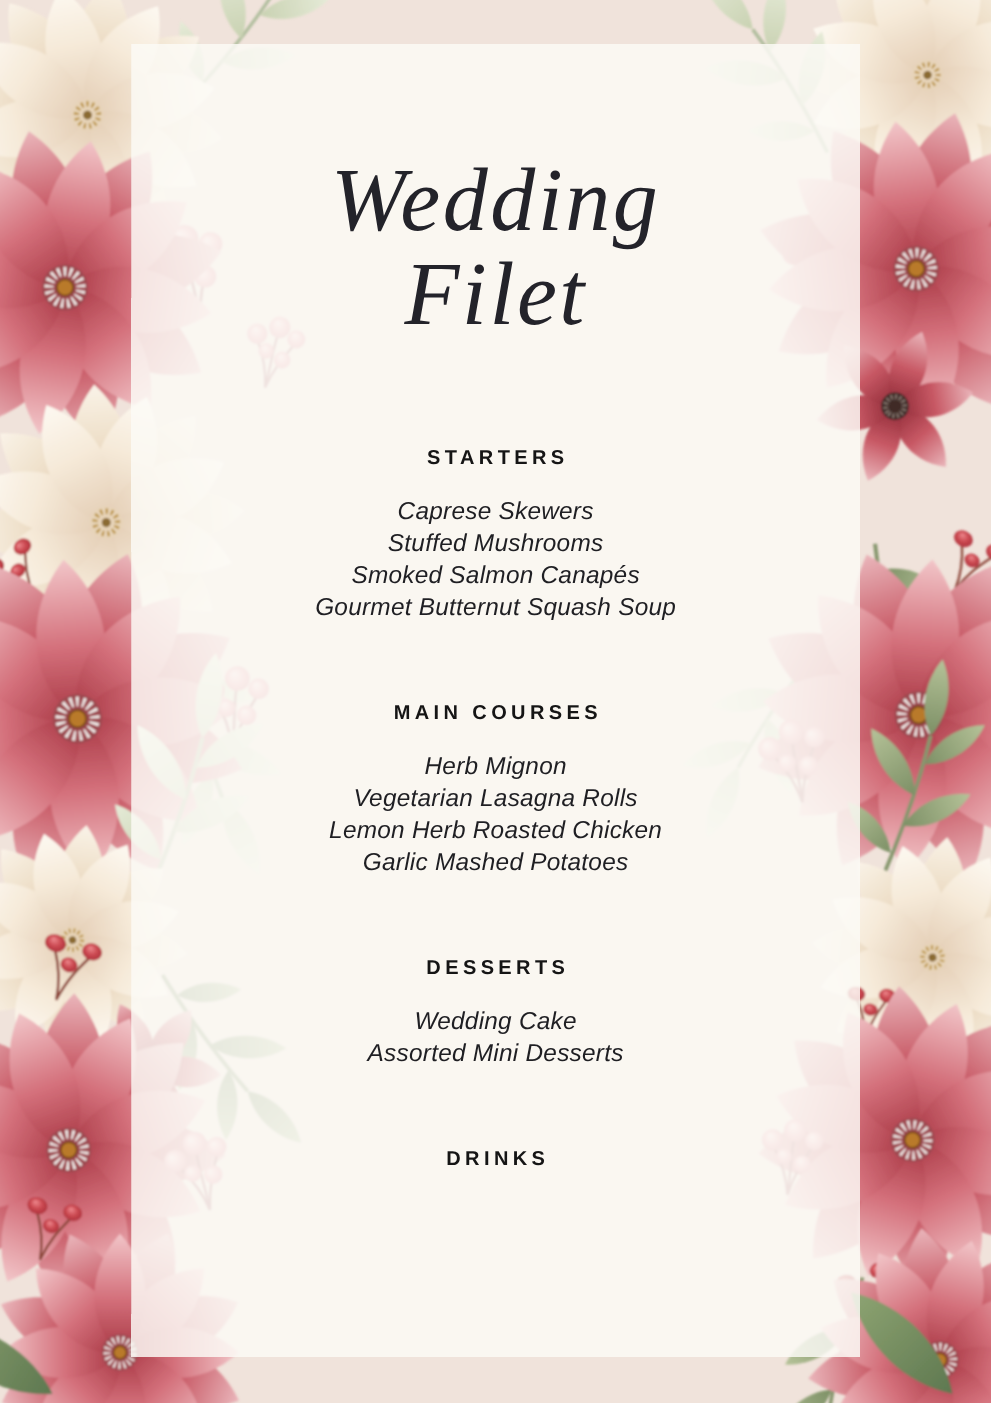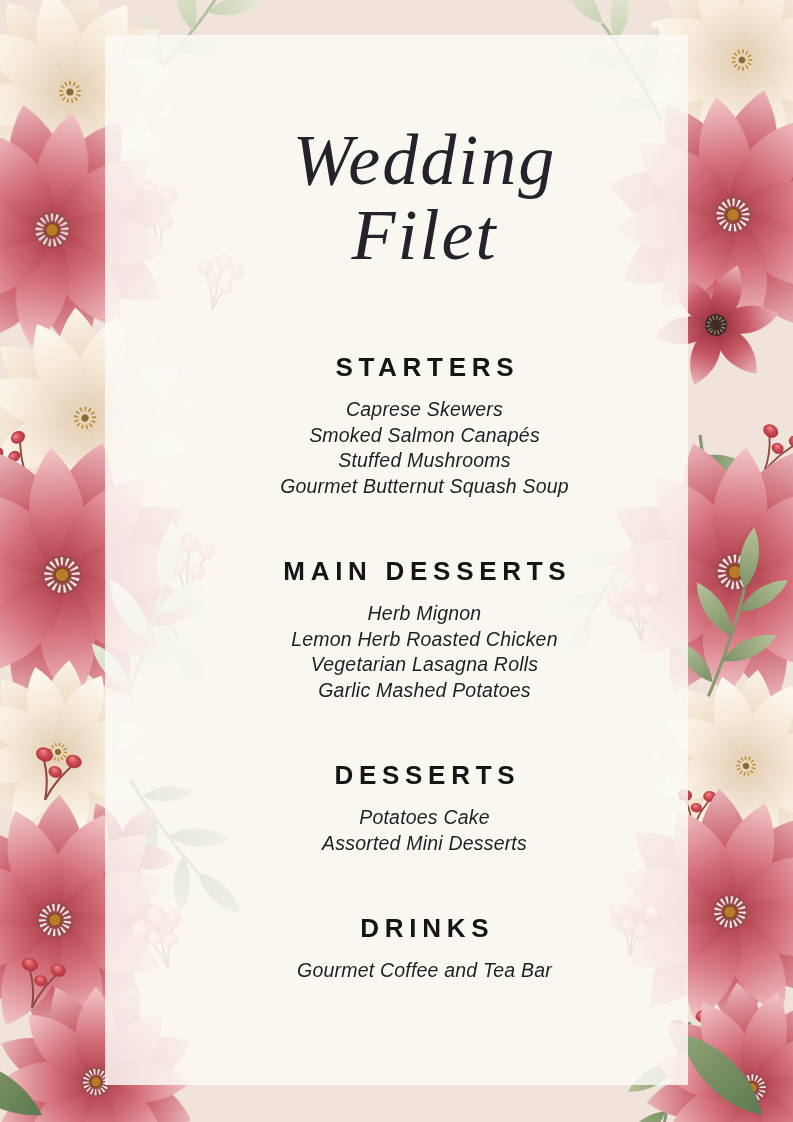--- a/index.html
+++ b/index.html
@@ -8,34 +8,34 @@
     background:#f0e3db;
     font-family:"Liberation Sans",sans-serif;
   }
   .floral{position:absolute;left:0;top:0;width:793px;height:1122px;display:block;}
   .panel{
     position:absolute;left:105px;top:35px;width:583px;height:1050px;
     background:rgba(252,250,246,0.84);
   }
   .content{
     position:absolute;left:105px;top:35px;width:583px;height:1050px;
-    text-align:center;color:#1d1d22;padding-left:28px;
+    text-align:center;color:#1d1d22;
   }
   .title{
     margin:88px 0 0;
     font-family:"Liberation Serif","DejaVu Serif",serif;
     font-style:italic;font-weight:400;
     font-size:72px;line-height:75px;color:#23232a;letter-spacing:2px;
   }
   .tline{display:block;}
   #sections{margin-top:80px;}
   .menu-section{margin-bottom:58px;}
   .heading{
     margin:0 0 16px;
-    font-size:26px;line-height:28px;font-weight:700;
+    font-size:16px;line-height:28px;font-weight:700;
     letter-spacing:0.22em;padding-left:0.22em;
     color:#151515;
   }
   .items{list-style:none;margin:0;padding:0;}
   .item{
     font-style:italic;font-size:19.5px;line-height:25.5px;
     font-weight:500;color:#1f1f23;letter-spacing:0.2px;
   }
 </style>
 </head>
@@ -256,41 +256,38 @@
 <div class="content">
   <h1 class="title">
     <span class="tline">Wedding</span>
     <span class="tline">Filet</span>
   </h1>
   <div id="sections">
       <section class="menu-section">
         <h2 class="heading">STARTERS</h2>
         <ul class="items">
           <li class="item">Caprese Skewers</li>
+          <li class="item">Stuffed Mushrooms</li>
           <li class="item">Smoked Salmon Canapés</li>
-          <li class="item">Stuffed Mushrooms</li>
           <li class="item">Gourmet Butternut Squash Soup</li>
         </ul>
       </section>
       <section class="menu-section">
-        <h2 class="heading">MAIN DESSERTS</h2>
+        <h2 class="heading">MAIN COURSES</h2>
         <ul class="items">
           <li class="item">Herb Mignon</li>
+          <li class="item">Vegetarian Lasagna Rolls</li>
           <li class="item">Lemon Herb Roasted Chicken</li>
-          <li class="item">Vegetarian Lasagna Rolls</li>
           <li class="item">Garlic Mashed Potatoes</li>
         </ul>
       </section>
       <section class="menu-section">
         <h2 class="heading">DESSERTS</h2>
         <ul class="items">
-          <li class="item">Potatoes Cake</li>
+          <li class="item">Wedding Cake</li>
           <li class="item">Assorted Mini Desserts</li>
         </ul>
       </section>
       <section class="menu-section">
         <h2 class="heading">DRINKS</h2>
-        <ul class="items">
-          <li class="item">Gourmet Coffee and Tea Bar</li>
-        </ul>
       </section>
     </div>
 </div>
 
 </body></html>

